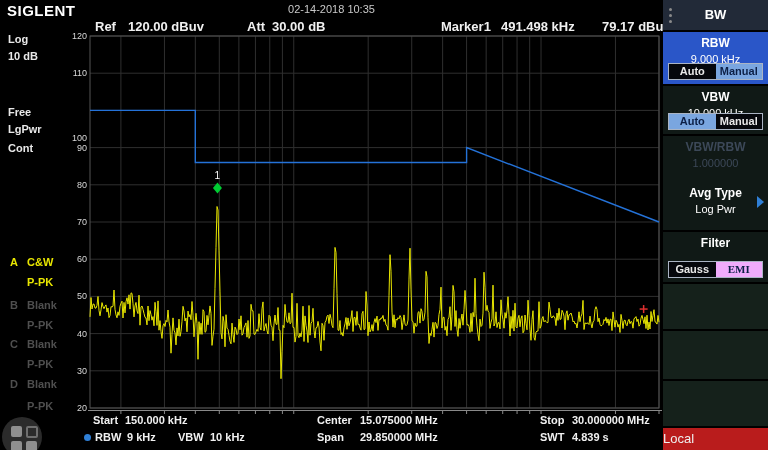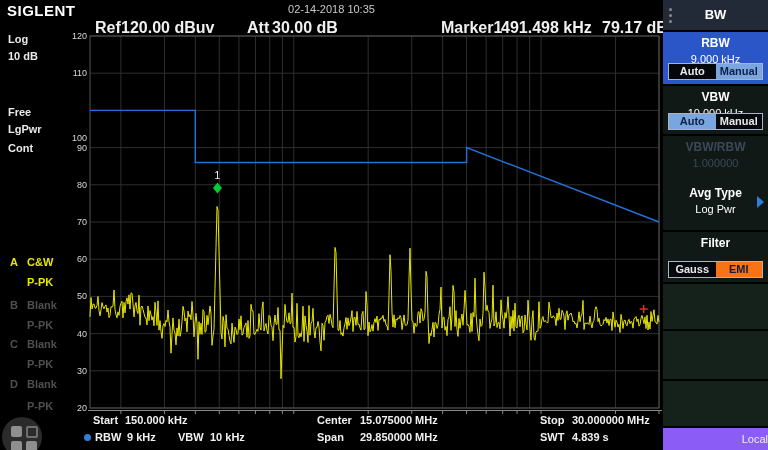--- a/index.html
+++ b/index.html
@@ -3,21 +3,21 @@
 <meta charset="utf-8">
 <style>
   html,body{margin:0;padding:0;background:#000;}
   #screen{position:relative;width:768px;height:450px;background:#000;overflow:hidden;
           font-family:"Liberation Sans","DejaVu Sans",sans-serif;}
   .abs{position:absolute;}
   
   .logo{left:7px;top:2px;color:#fff;font-weight:bold;font-size:15px;letter-spacing:.5px;}
   .datetime{left:0;right:105px;top:3px;text-align:center;color:#c9c9c9;font-size:11px;}
   
-  .hdr{top:19px;color:#f0f0f0;font-size:16px;font-weight:bold;white-space:nowrap;}
+  .hdr{top:19px;color:#f0f0f0;font-size:13px;font-weight:bold;white-space:nowrap;}
   
   .lg{left:8px;color:#e9e9e9;font-size:11px;font-weight:600;white-space:nowrap;}
   .trrow span{white-space:nowrap;font-size:11px;font-weight:bold;}
   .tr-on{color:#e8e600;} .tr-off{color:#4f4f4f;}
   
   .ylab{position:absolute;width:26px;text-align:right;color:#d8d8d8;font-size:9px;}
   
   .ft{color:#f0f0f0;font-size:11px;font-weight:bold;white-space:nowrap;}
   .bluedot{left:84px;top:434px;width:7px;height:7px;border-radius:50%;}
   
@@ -33,32 +33,32 @@
            font-weight:bold;font-size:13px;}
   .dots i{position:absolute;left:6px;width:3px;height:3px;border-radius:50%;background:#8a8a8a;}
   .toggle{position:absolute;left:5px;right:5px;bottom:4px;height:15px;display:flex;
           border:1px solid #aab4c4;font-size:11px;font-weight:bold;text-align:center;}
   .toggle span{flex:1;line-height:15px;background:#05070c;color:#e8e8e8;}
   .toggle span.sel{color:#0c1f46;}
   .sec.disabled .t,.sec.disabled .v{color:#3c4858;}
   .subarrow{position:absolute;right:4px;top:14px;width:0;height:0;
             border-top:6px solid transparent;border-bottom:6px solid transparent;}
   .empty{background:#15211b;}
-  .localbar{background:#8b5cf6;text-align:right;line-height:22px;font-size:11px;color:#efefef;}
+  .localbar{background:#b91c1c;text-align:left;line-height:22px;font-size:13px;color:#efefef;}
 </style>
 </head>
 <body>
 
 <div id="screen">
 
   <span class="abs logo">SIGLENT</span>
   <span class="abs datetime">02-14-2018 10:35</span>
 
   <span class="abs hdr" style="left:95px">Ref</span>
-  <span class="abs hdr" style="left:121px">120.00 dBuv</span>
+  <span class="abs hdr" style="left:128px">120.00 dBuv</span>
   <span class="abs hdr" style="left:247px">Att</span>
   <span class="abs hdr" style="left:272px">30.00 dB</span>
   <span class="abs hdr" style="left:441px">Marker1</span>
   <span class="abs hdr" style="left:501px">491.498 kHz</span>
   <span class="abs hdr" style="left:602px">79.17 dBuv</span>
 
   <span class="abs lg" style="top:33px">Log</span>
   <span class="abs lg" style="top:50px">10 dB</span>
   <span class="abs lg" style="top:106px">Free</span>
   <span class="abs lg" style="top:123px">LgPwr</span>
@@ -228,21 +228,21 @@
     <div class="sec" style="top:182px;height:48px">
       <div class="t">Avg Type</div>
       <div class="v">Log Pwr</div>
       <span class="subarrow" id="avg-arrow" style="border-left: 7px solid rgb(47, 127, 214);"></span>
     </div>
 
     <div class="sec" style="top:232px;height:50px">
       <div class="t">Filter</div>
       <div class="toggle">
         <span id="flt-opt0">Gauss</span>
-        <span id="flt-opt1" class="sel" style="background: #f97316;">EMI</span>
+        <span id="flt-opt1" class="sel" style="background: #f0abfc; font-family: Liberation Serif, serif;">EMI</span>
       </div>
     </div>
 
     <div class="sec empty" style="top:284px;height:45px"></div>
     <div class="sec empty" style="top:331px;height:48px"></div>
     <div class="sec empty" style="top:381px;height:45px"></div>
 
     <div class="sec localbar" style="top:428px;height:22px">
       <span>Local</span>
     </div>

